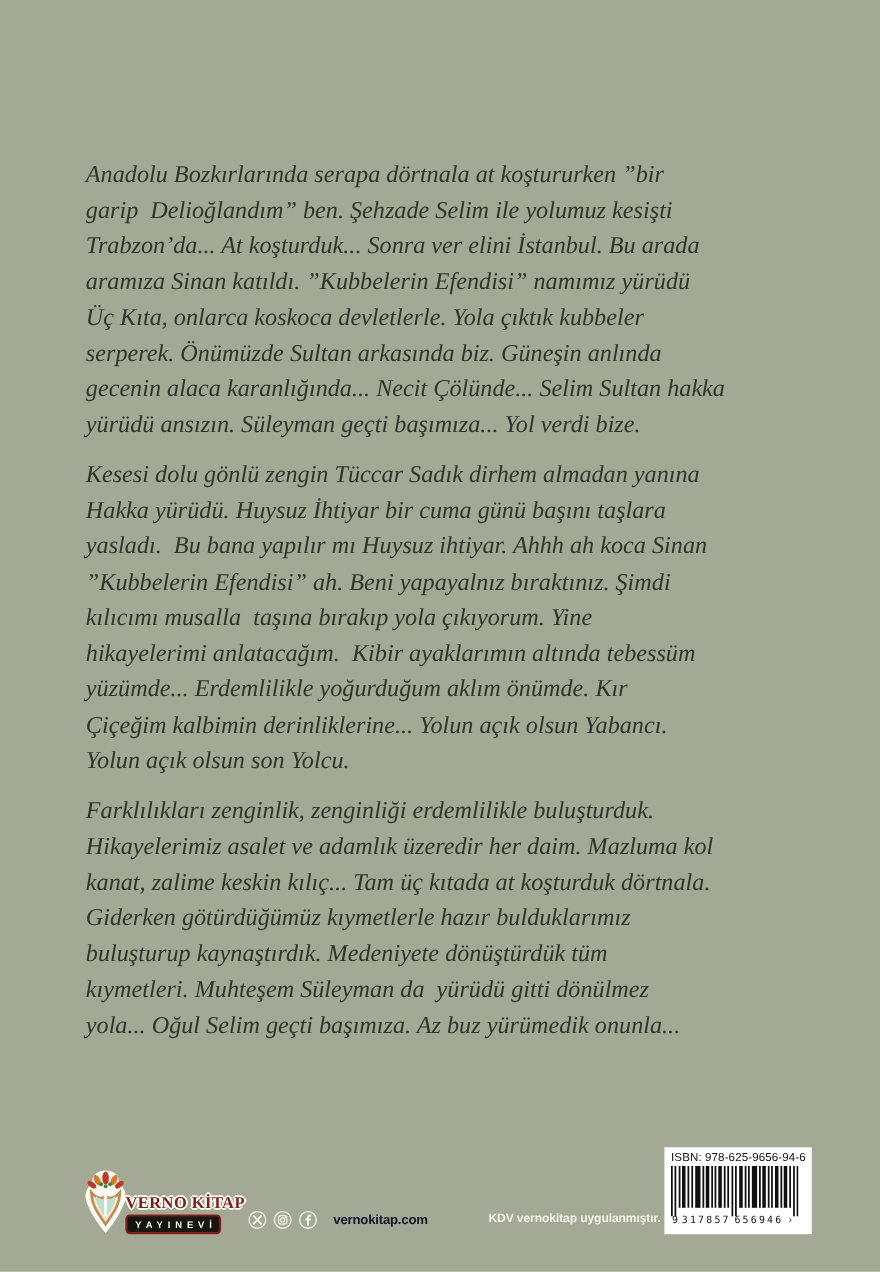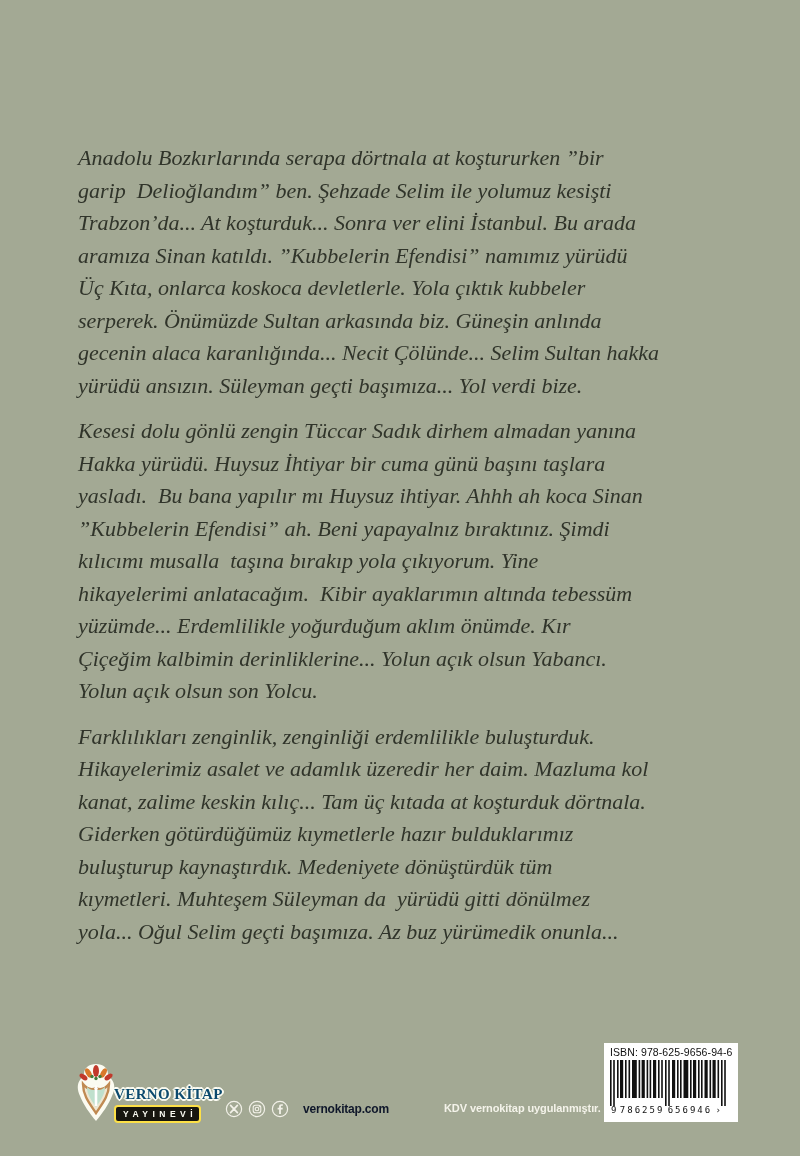--- a/index.html
+++ b/index.html
@@ -28,32 +28,32 @@
     position:absolute;left:72px;top:1062px;
     display:flex;align-items:flex-start;
   }
   .emblem{display:block;}
   .logo-text{margin-left:-6px;margin-top:24px;}
   .publisher-name{
     font-family:"Liberation Serif",serif;
     font-weight:bold;
     font-size:15px;
     letter-spacing:.4px;
-    color:#0c4a6e;
+    color:#7f1d1d;
     text-shadow:
       -2px 0 0 #fbfbf1, 2px 0 0 #fbfbf1, 0 -2px 0 #fbfbf1, 0 2px 0 #fbfbf1,
       -1px -1px 0 #fbfbf1, 1px -1px 0 #fbfbf1, -1px 1px 0 #fbfbf1, 1px 1px 0 #fbfbf1;
     white-space:nowrap;
   }
   .publisher-sub{
     margin-top:1px;
     display:inline-block;
     background:#17160f;
     color:#fbfbf1;
-    border:2px solid #fde047;
+    border:2px solid #7f1d1d;
     border-radius:4px;
     font-family:"Liberation Sans",sans-serif;
     font-weight:bold;
     font-size:8.5px;
     letter-spacing:4.5px;
     padding:2px 2px 2px 7px;
     white-space:nowrap;
   }
   .social{
     position:absolute;left:225px;top:1100px;
@@ -208,19 +208,19 @@
         <rect x="88" y="0" width="1.6" height="38"></rect>
           <rect x="91" y="0" width="1.6" height="38"></rect>
         <rect x="94.5" y="0" width="3.2" height="38"></rect>
           <rect x="99.5" y="0" width="1.6" height="38"></rect>
         <rect x="102.5" y="0" width="3.2" height="38"></rect>
           <rect x="107.5" y="0" width="1.6" height="38"></rect>
       </g>
     </svg>
     <div class="bc-digits">
       <span>9</span>
-      <span class="grp">786259</span>
+      <span class="grp">317857</span>
       <span class="grp">656946</span>
       <span>›</span>
     </div>
   </div>
 
 </div>
 
 </body></html>

